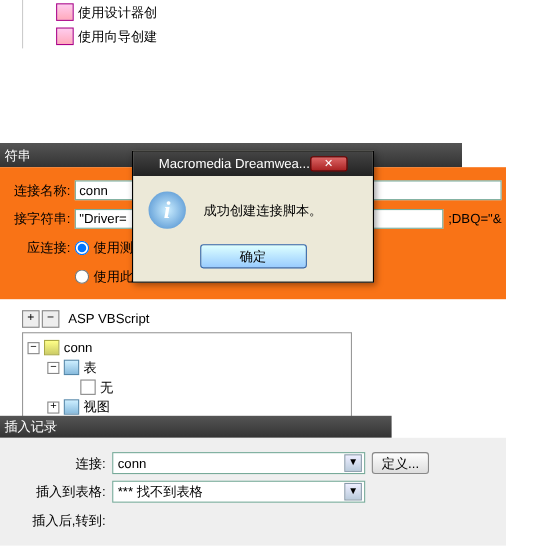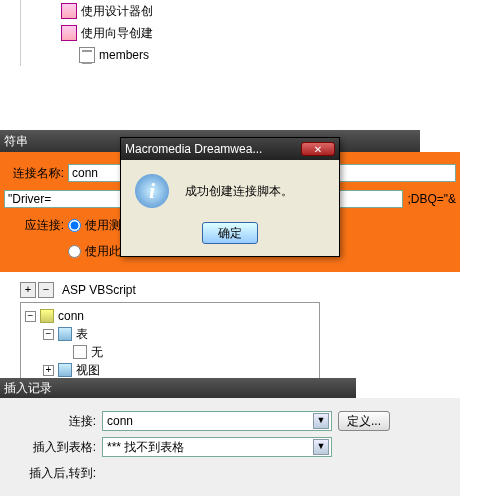--- a/index.html
+++ b/index.html
@@ -1,37 +1,37 @@
 <!DOCTYPE html>
 <html><head>
 <meta charset="utf-8">
 <style>
 *{box-sizing:border-box;margin:0;padding:0;font-family:"SimSun","Microsoft YaHei",sans-serif;font-size:12px}
 body{background:#fff;width:500px;height:500px;overflow:hidden}
-.panel1{position:absolute;left:20px;top:0;width:200px;border-left:1px solid #ccc;padding-left:40px}
+.panel1{position:absolute;left:20px;top:0;width:200px;border-left:1px solid #ccc;padding-left:30px}
 .tree-item{display:flex;align-items:center;height:22px;gap:4px}
 .icon-sm{width:16px;height:16px;display:inline-block;flex-shrink:0}
 .wiz-icon{border:1px solid #a08;background:linear-gradient(#fce,#fab)}
 .tbl-icon{border:1px solid #888;background:#fff}
 .tbl-icon::before{content:"";display:block;margin:2px;height:10px;border-top:2px solid #999;border-bottom:2px solid #999}
 .members{margin-left:18px}
 .panel2-title{position:absolute;left:0;top:130px;width:420px;height:22px;background:linear-gradient(#555,#333);color:#fff;padding-left:4px;line-height:22px}
 .panel2{position:absolute;left:0;top:152px;width:460px;padding:8px 4px;background:#f97316}
 .form-row{display:flex;align-items:center;height:26px;gap:4px}
 .form-row label{width:60px;text-align:right}
 .form-row input[type=text]{flex:1;height:18px;border:1px solid #7a9;background:#fff;padding:0 3px;font-size:12px}
 .radio-row{margin-left:64px}
 .dialog{position:absolute;left:120px;top:137px;width:220px;background:#ece9d8;border:1px solid #000;box-shadow:2px 2px 6px rgba(0,0,0,.4)}
-.dialog-tb{height:22px;background:linear-gradient(#444,#222);color:#fff;display:flex;align-items:center;padding:0 4px;justify-content:space-between}
+.dialog-tb{height:22px;background:linear-gradient(#444,#222);color:#fff;display:flex;align-items:center;padding:0 4px;justify-content:center}
 .dialog-close{width:34px;height:14px;background:linear-gradient(#d66,#a22);border:1px solid #700;border-radius:3px;display:flex;align-items:center;justify-content:center;color:#fff;font-size:10px}
 .dialog-body{display:flex;align-items:center;gap:16px;padding:14px 14px 6px}
 .info-icon{width:34px;height:34px;border-radius:50%;background:radial-gradient(#cef,#48c);display:flex;align-items:center;justify-content:center}
 .info-icon::before{content:"i";color:#fff;font:italic bold 22px serif}
 .dialog-btn{text-align:center;padding:8px 0 12px}
-.dialog-btn button{width:56px;height:22px;background:linear-gradient(#dff,#9cf);border:1px solid #36a;border-radius:3px}
+.dialog-btn button{width:97px;height:22px;background:linear-gradient(#dff,#9cf);border:1px solid #36a;border-radius:3px}
 .panel3{position:absolute;left:20px;top:280px;width:300px}
 .p3-top{display:flex;align-items:center;gap:2px;height:20px}
 .btn-pm{width:16px;height:16px;border:1px solid #888;background:#eee;text-align:center;line-height:13px;font-size:11px}
 .p3-tree{border:1px solid #999;background:#fff;margin-top:2px;padding:4px;height:86px;overflow:hidden}
 .tree-line{display:flex;align-items:center;height:18px;gap:4px}
 .expander{width:11px;height:11px;border:1px solid #888;text-align:center;line-height:8px;font-size:10px}
 .db-icon{width:14px;height:14px;background:linear-gradient(#ff8,#cc6);border:1px solid #aa4}
 .folder-icon{width:14px;height:14px;background:linear-gradient(#cef,#8bd);border:1px solid #58a}
 .sheet-icon{width:14px;height:14px;background:#fff;border:1px solid #888}
 .panel4-title{position:absolute;left:0;top:378px;width:356px;height:20px;background:linear-gradient(#555,#333);color:#fff;padding-left:4px;line-height:20px}
@@ -47,33 +47,30 @@
 
 <div class="panel1">
   <div class="tree-item">
       <span class="icon-sm wiz-icon"></span>
       <span>使用设计器创</span>
     </div>
   <div class="tree-item">
       <span class="icon-sm wiz-icon"></span>
       <span>使用向导创建</span>
     </div>
-  <div class="tree-item members">
-      <span class="icon-sm tbl-icon"></span>
-      <span>members</span>
-    </div>
 </div>
 
 <div class="panel2-title">符串</div>
 <div class="panel2">
   <div class="form-row">
     <label>连接名称:</label>
     <input type="text" value="conn" style="">
   </div>
   <div class="form-row">
+    <label>接字符串:</label>
     <input type="text" value="&quot;Driver=" style="">
     <span>;DBQ="&amp;</span>
   </div>
   <div class="form-row">
     <label>应连接:</label>
     <input type="radio" checked="" style="">
     <span>使用测</span>
   </div>
   <div class="form-row radio-row">
     <input type="radio" style="">

